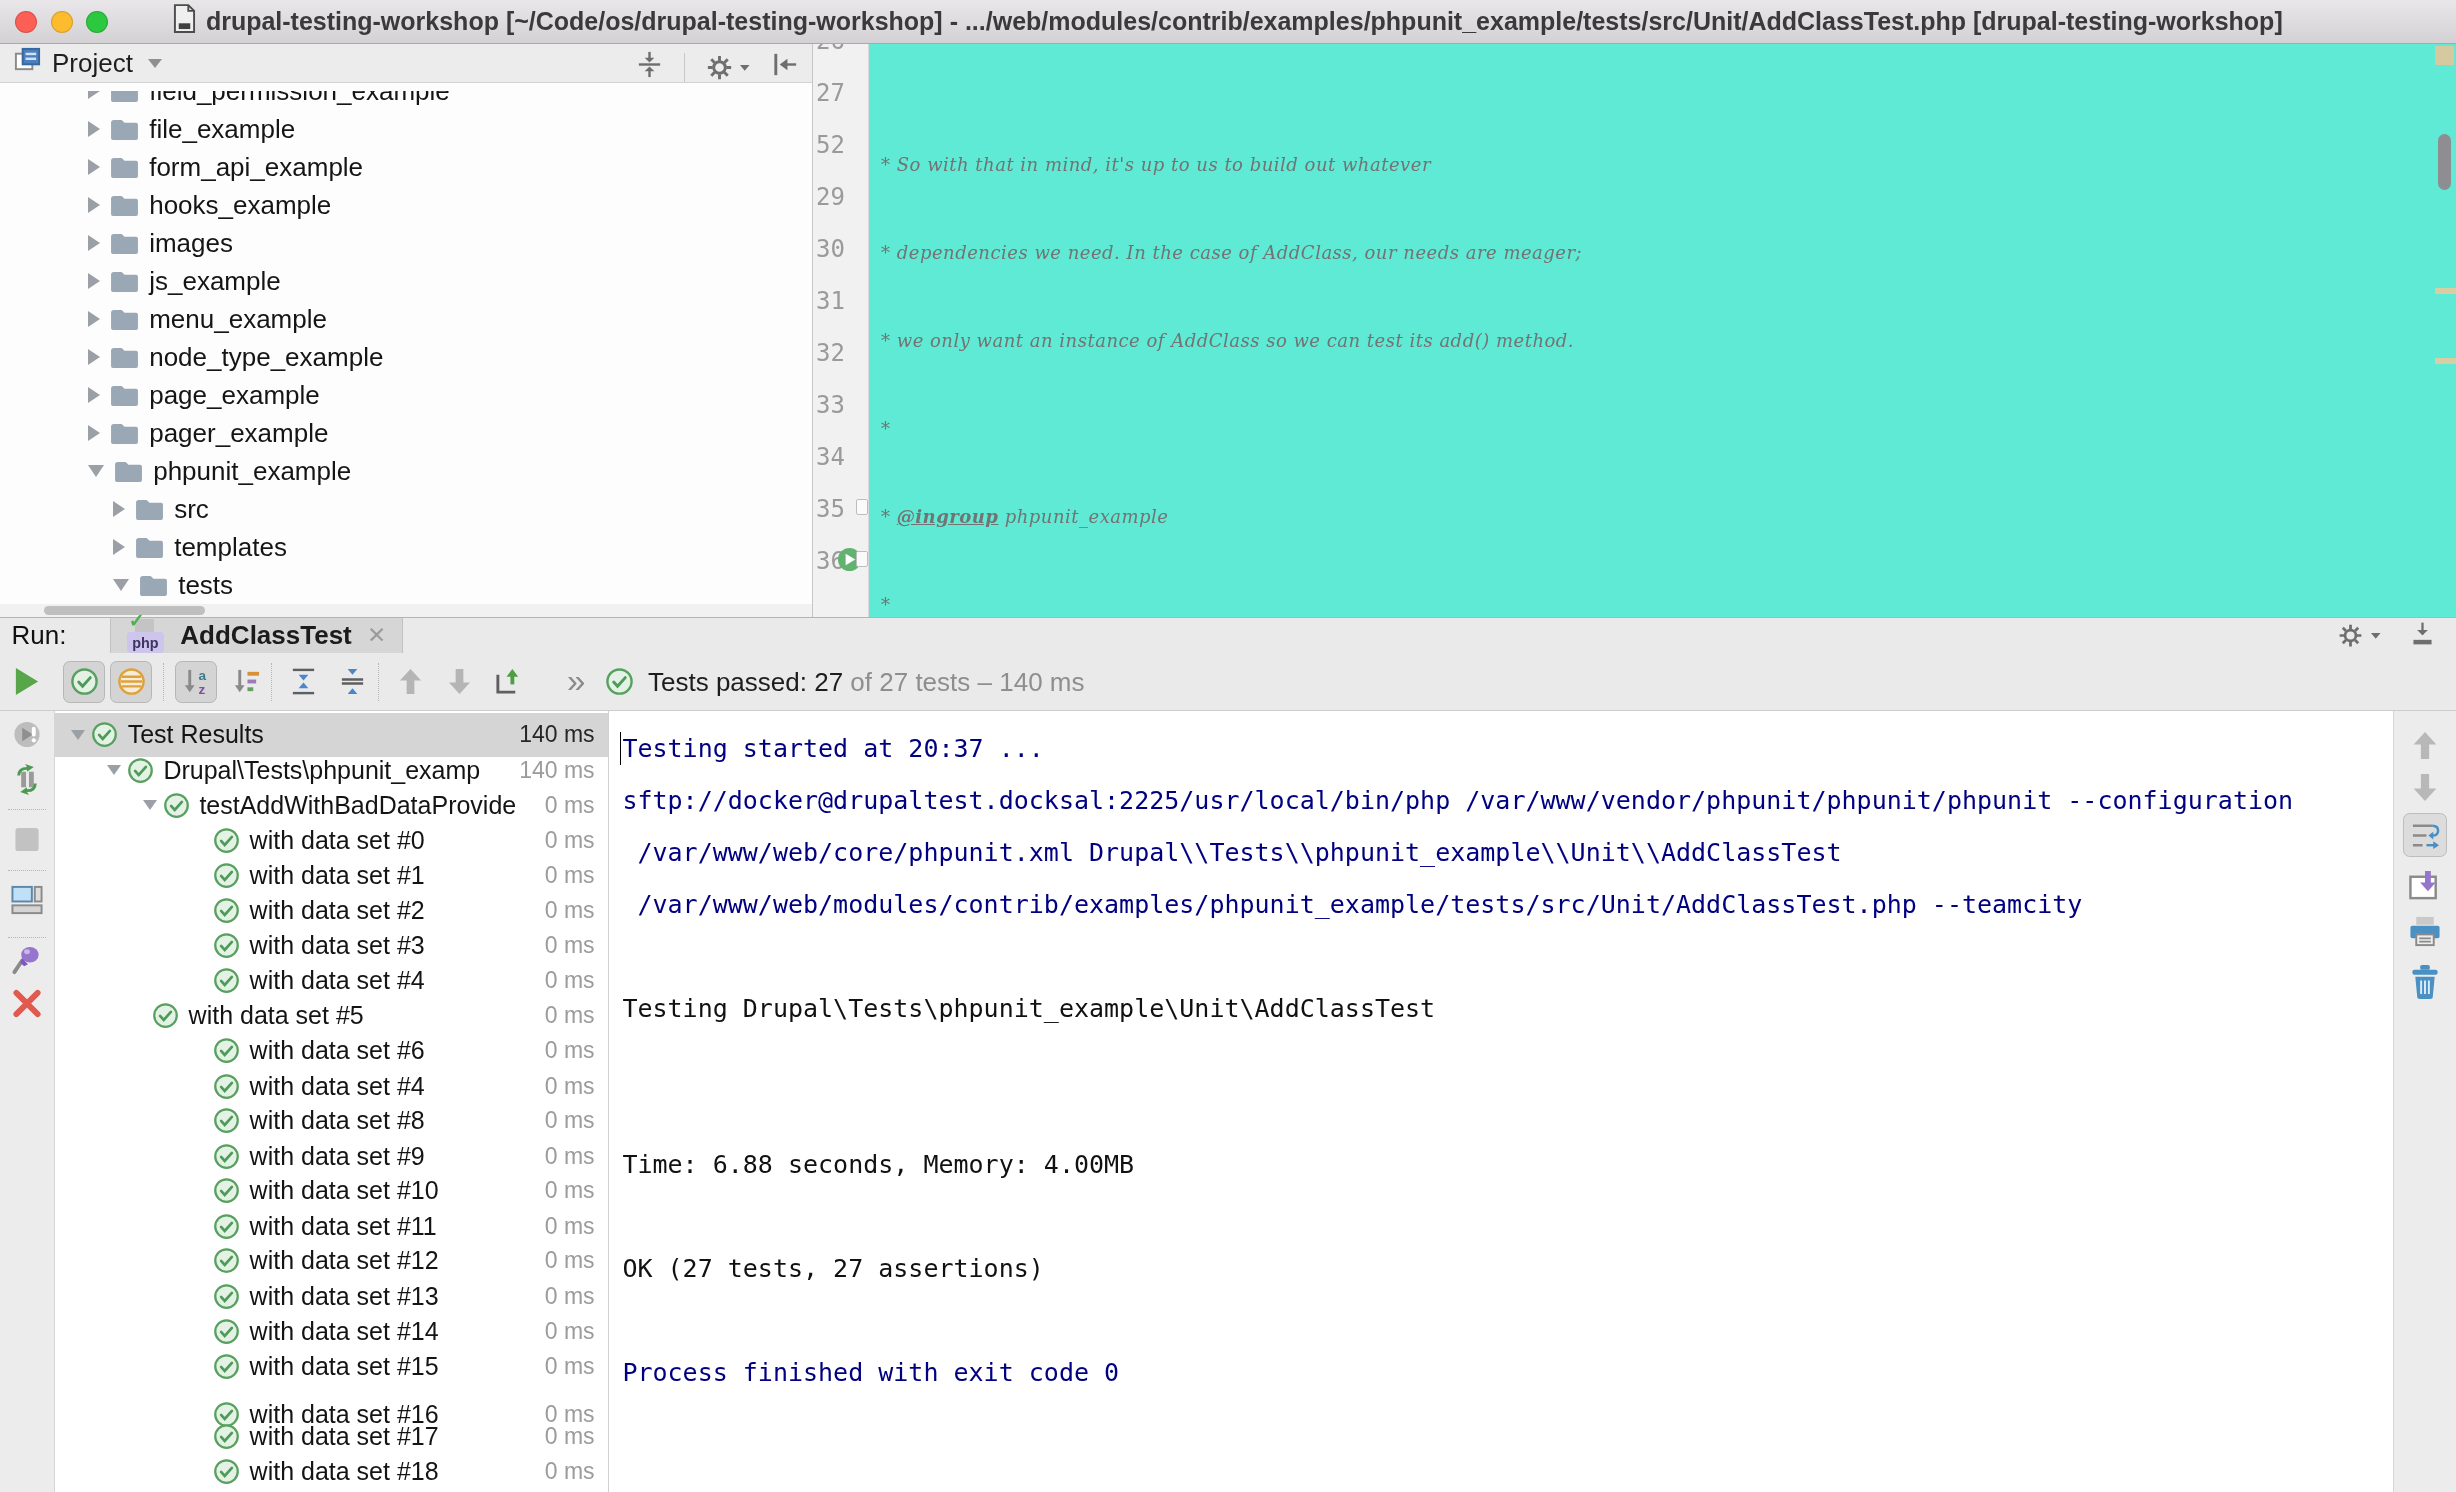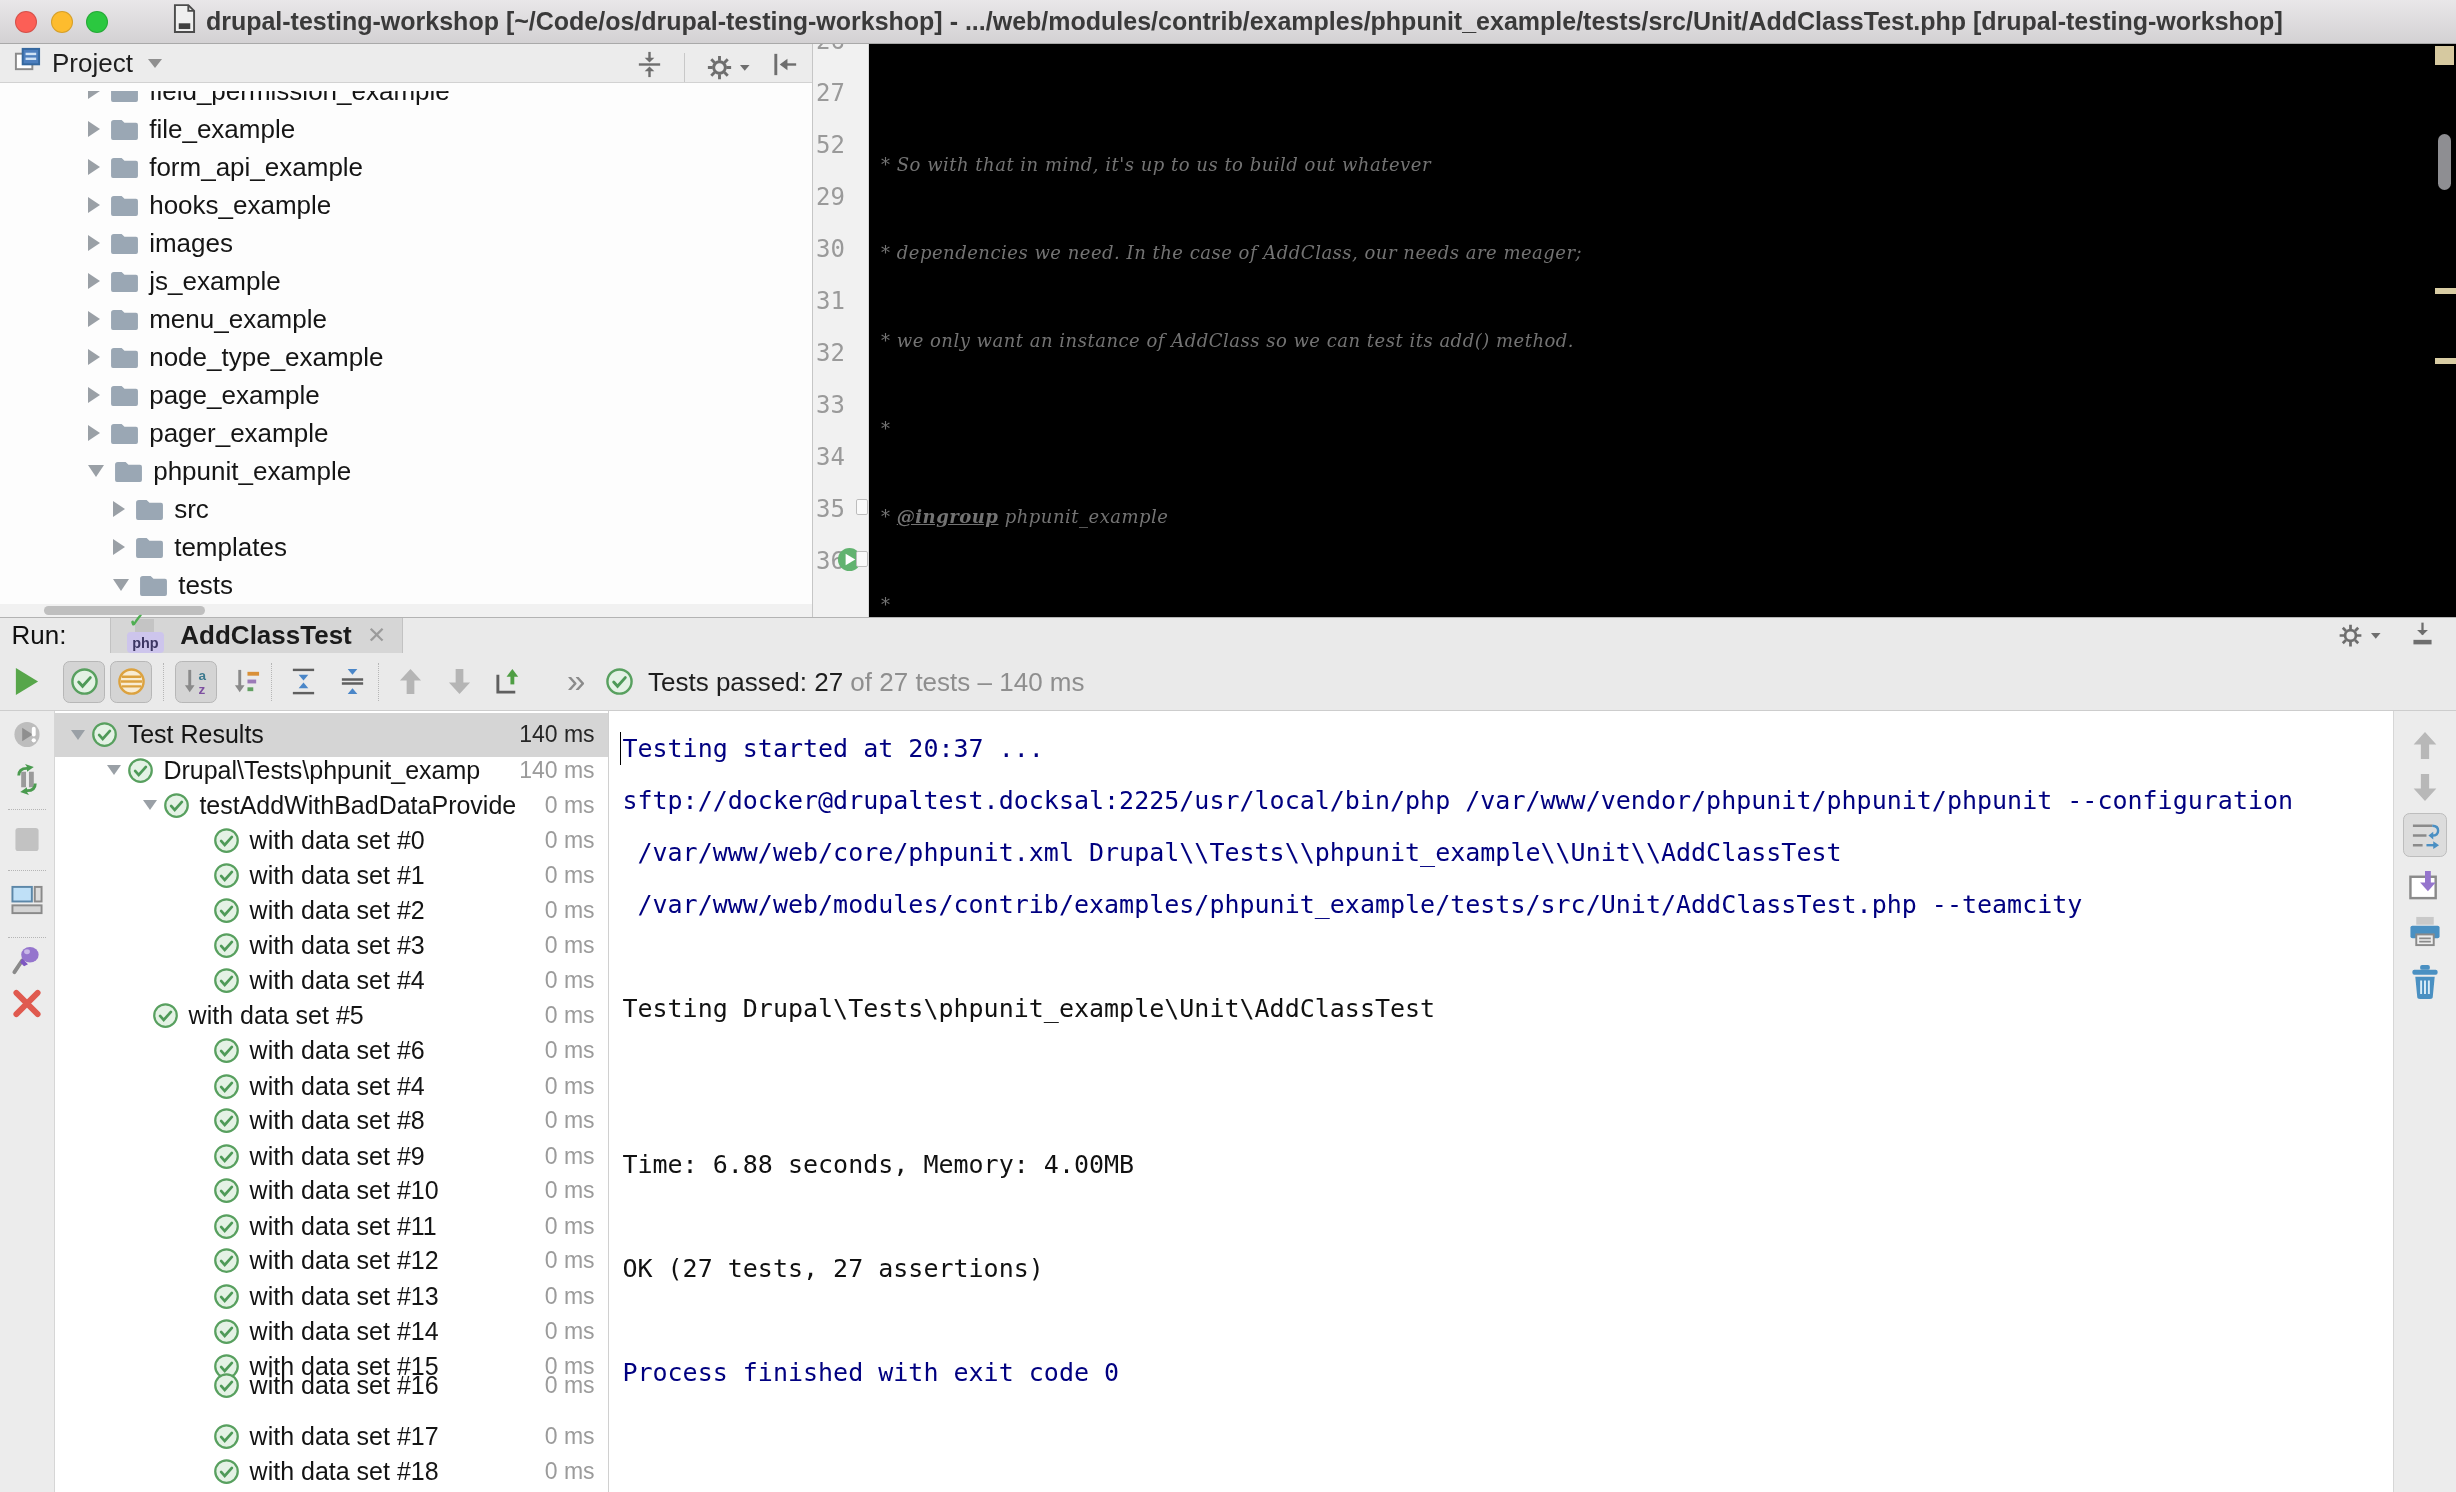--- a/index.html
+++ b/index.html
@@ -25,21 +25,21 @@
   .p-rows{margin-top:-19px}
   .prow{height:38px;display:flex;align-items:center;font-size:26px;color:#151515;white-space:nowrap}
   .lvl1{padding-left:88px}.lvl2{padding-left:113px}
   .tri-r{width:0;height:0;border-top:8.6px solid transparent;border-bottom:8.6px solid transparent;border-left:12.5px solid #9aa0a6;margin-right:9.6px}
   .tri-d{width:0;height:0;border-left:8.6px solid transparent;border-right:8.6px solid transparent;border-top:12.5px solid #9aa0a6;margin-right:9.6px}
   .ficon{margin-right:10.6px;flex:none;display:flex}
   .p-hscroll{position:absolute;bottom:0;left:0;right:0;height:13.4px;background:#f1f1f1}
   .p-hthumb{position:absolute;left:44px;top:1.9px;width:161px;height:9.6px;background:#bfbfbf;border-radius:4.8px}
 
   
-  .editor{flex:1;background:#000000;display:flex;position:relative;overflow:hidden}
+  .editor{flex:1;background:#5eead4;display:flex;position:relative;overflow:hidden}
   .gutter{width:56px;background:#f1f1f1;border-right:1px solid #d8d8d8;position:relative;flex:none}
   .gnums{margin-top:-29px}
   .gn{height:52px;line-height:52px;text-align:right;padding-right:23px;font-family:"DejaVu Sans Mono",monospace;font-size:24px;color:#9a9a9a}
   .runmark{position:absolute;left:23px;top:502px;width:27px;height:27px}
   .fold{position:absolute;left:43px;width:11.5px;height:16.3px;border:1px solid #bdbdbd;background:#fafafa;border-radius:1.9px}
   .fold35{top:455px}.fold36{top:507px}
   .code{flex:1;position:relative;overflow:hidden;padding-left:5.8px}
   .clines{margin-top:-29px;white-space:pre}
   .eline{height:52px;line-height:52px;font-size:18px}
   .cmt{font-family:"DejaVu Serif",serif;font-style:italic;color:#737373;letter-spacing:0.5px}
@@ -700,21 +700,21 @@
       <div class="trow" style="top:633px;padding-left:158px">
           <span class="tcheck">
             <svg width="27" height="27" viewBox="0 0 30 30">
               <circle cx="15" cy="15" r="12.5" fill="#e4f2e5" stroke="#58a05f" stroke-width="2.5"></circle>
               <path d="M9 15.5 l4 4.5 l8-9" stroke="#4e9a58" stroke-width="3" fill="none" stroke-linecap="round"></path>
             </svg>
           </span>
           <span>with data set #15</span>
           <span class="ttime">0 ms</span>
         </div>
-      <div class="trow" style="top:652px;padding-left:158px">
+      <div class="trow" style="top:681px;padding-left:158px">
           <span class="tcheck">
             <svg width="27" height="27" viewBox="0 0 30 30">
               <circle cx="15" cy="15" r="12.5" fill="#e4f2e5" stroke="#58a05f" stroke-width="2.5"></circle>
               <path d="M9 15.5 l4 4.5 l8-9" stroke="#4e9a58" stroke-width="3" fill="none" stroke-linecap="round"></path>
             </svg>
           </span>
           <span>with data set #16</span>
           <span class="ttime">0 ms</span>
         </div>
       <div class="trow" style="top:703px;padding-left:158px">

